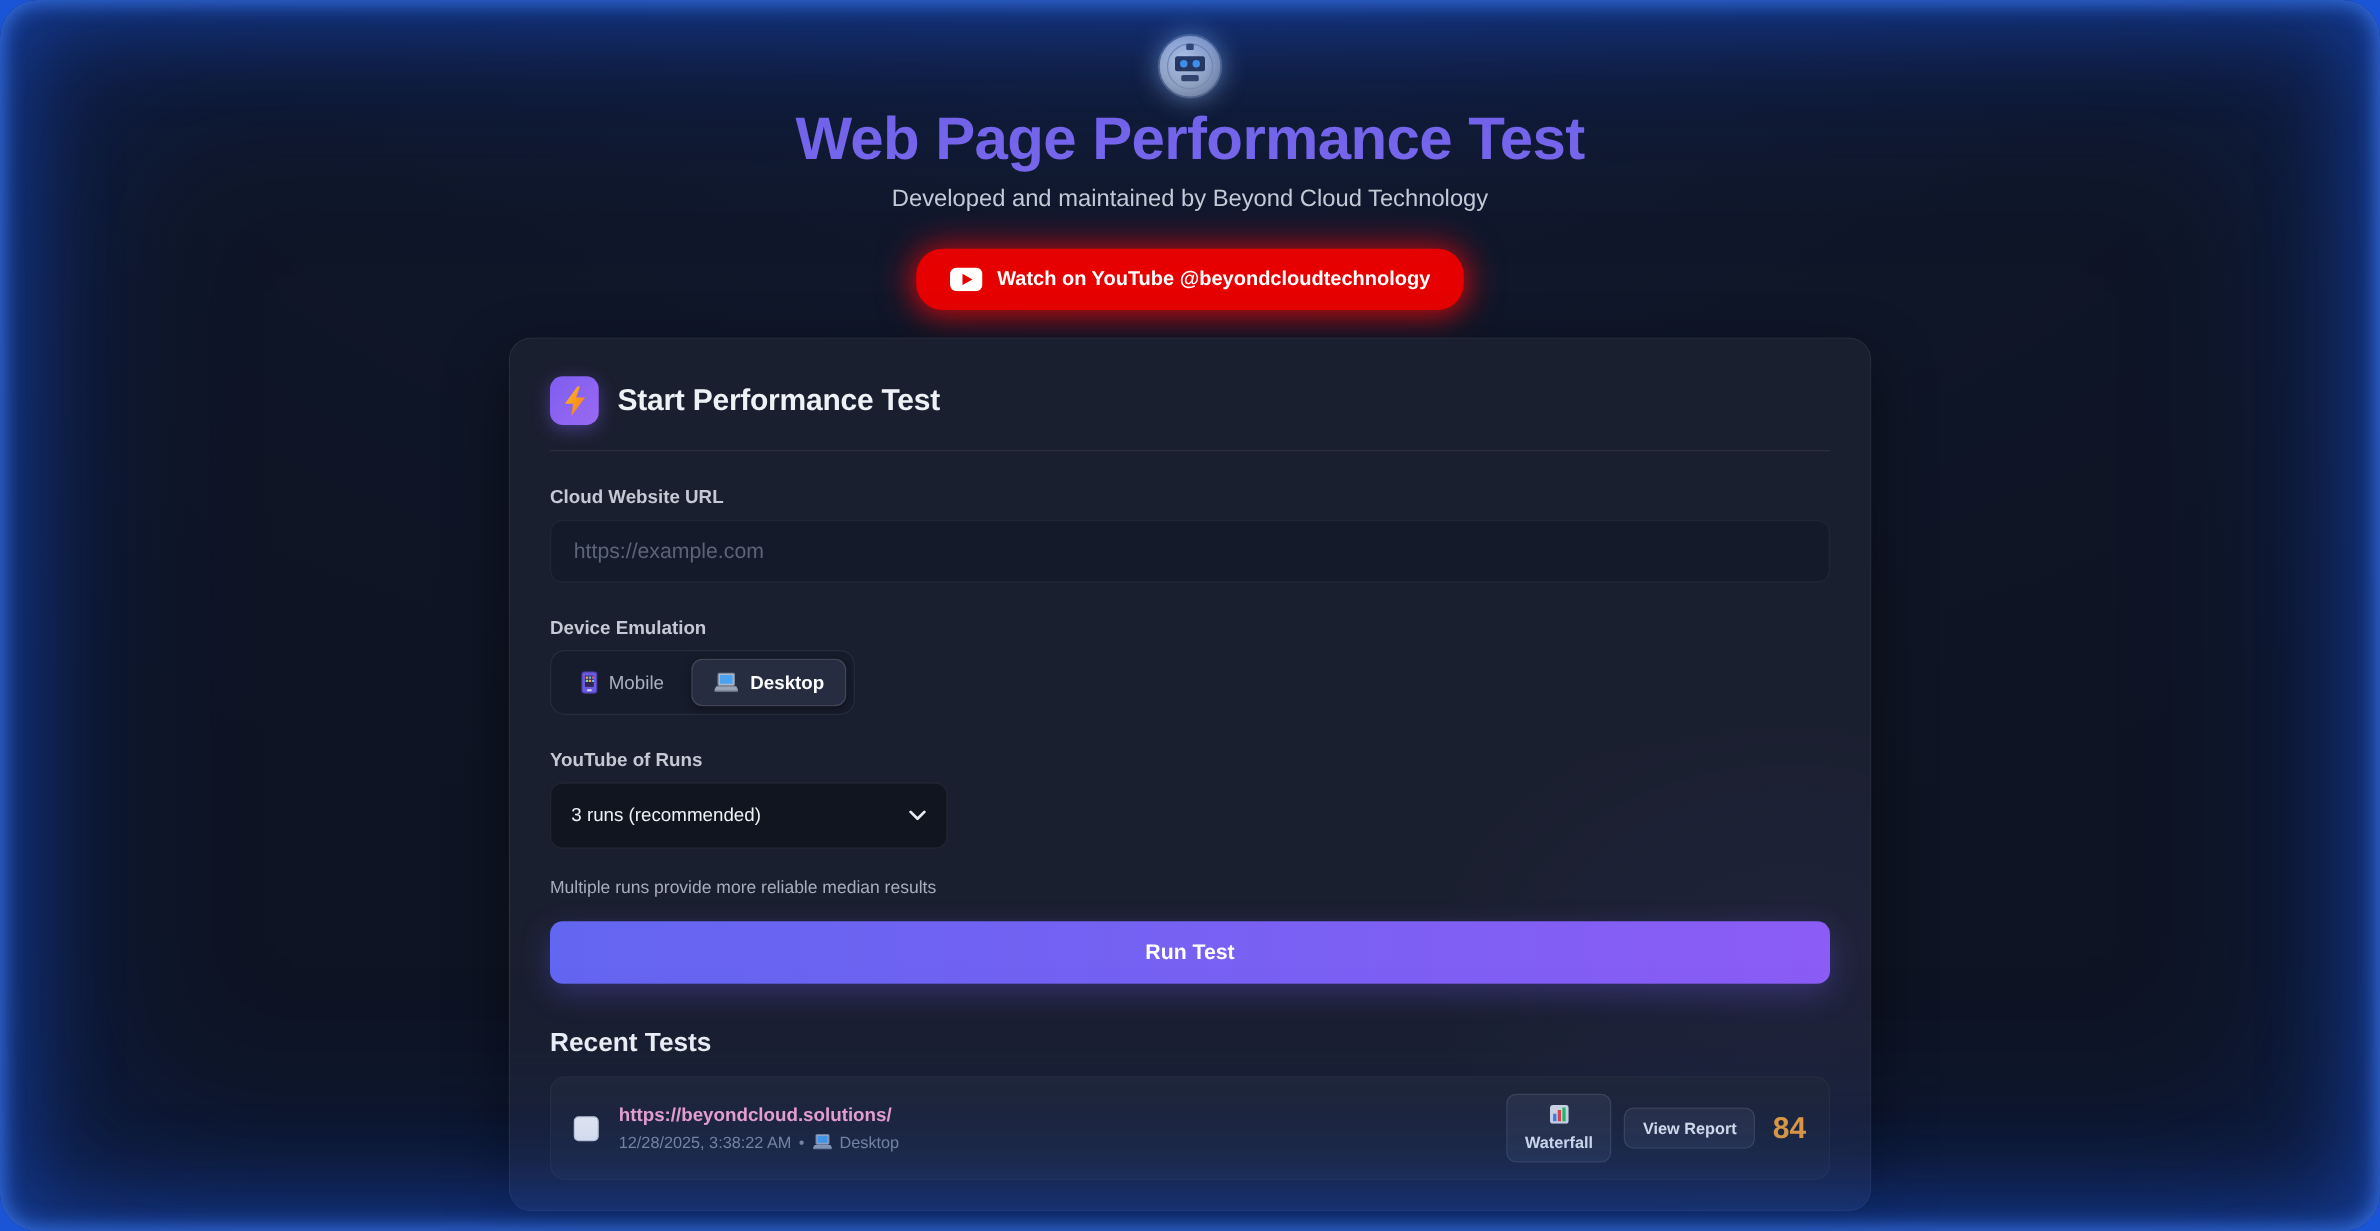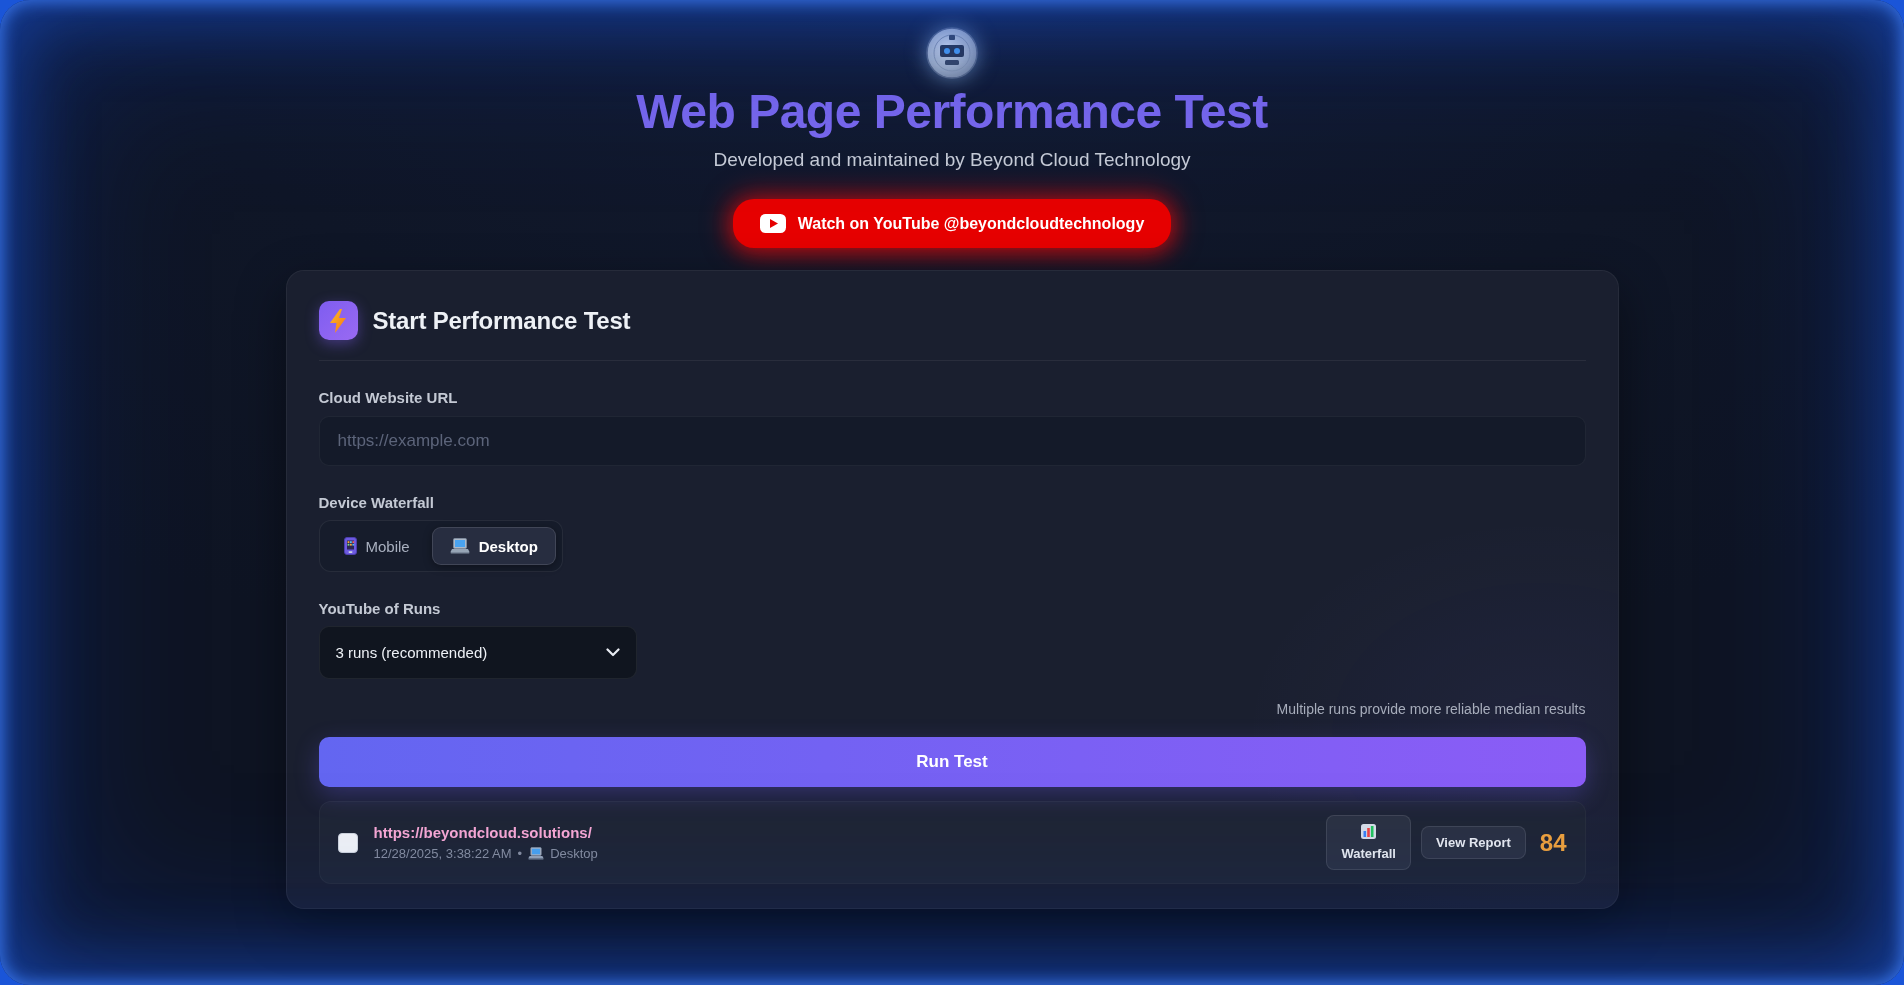--- a/index.html
+++ b/index.html
@@ -49,21 +49,21 @@
     background: #e60000; color: #ffffff;
     border: none; cursor: pointer;
     font-family: inherit; font-size: 16px; font-weight: 700;
     padding: 15px 27px; border-radius: 21px;
     box-shadow: 0 0 26px 5px rgba(235, 10, 10, 0.55), 0 4px 20px rgba(235, 10, 10, 0.45);
   }
 
   
   .card {
     margin-top: 22px;
-    width: 1333px;
+    width: 1090px;
     background:
       radial-gradient(420px 300px at 94% 72%, rgba(120, 105, 250, 0.06) 0%, rgba(120,105,250,0) 70%),
       #1a1f2f;
     border: 1px solid rgba(255, 255, 255, 0.055);
     border-radius: 18px;
     padding: 30px 32px 24px 32px;
     box-shadow: 0 18px 50px rgba(0, 0, 0, 0.45);
   }
   .card-header { display: flex; align-items: center; gap: 15px; }
   .bolt-tile {
@@ -114,21 +114,21 @@
   .select-box {
     margin-top: 9px;
     width: 318px; height: 53px;
     background: #10151f;
     border: 1px solid rgba(255, 255, 255, 0.07);
     border-radius: 10px;
     padding: 0 16px;
     display: flex; align-items: center; justify-content: space-between;
     font-size: 15px; color: #eef1f6; cursor: pointer;
   }
-  .help-text { margin-top: 22px; font-size: 14px; color: #a7adbb; text-align: right; }
+  .help-text { margin-top: 22px; font-size: 14px; color: #a7adbb; }
 
   .run-btn {
     margin-top: 20px; width: 100%; height: 50px;
     background: linear-gradient(90deg, #6366f1 0%, #8b5cf6 100%);
     border: none; border-radius: 10px; cursor: pointer;
     font-family: inherit; font-size: 17px; font-weight: 700; color: #ffffff;
     box-shadow: 0 8px 24px rgba(108, 92, 243, 0.30);
   }
 
   .recent-heading { margin-top: 36px; font-size: 21px; font-weight: 700; color: #eef1f6; }
@@ -216,21 +216,21 @@
           </svg>
         </div>
         <h2 class="card-heading">Start Performance Test</h2>
       </div>
 
       <hr class="divider">
 
       <label class="field-label">Cloud Website URL</label>
       <input class="url-input" type="text" placeholder="https://example.com" style="">
 
-      <label class="field-label">Device Waterfall</label>
+      <label class="field-label">Device Emulation</label>
       <div>
         <div class="toggle-group">
           <button class="toggle-btn">
             <span>
               <svg class="icon-svg" width="13" height="18" viewBox="0 0 13 18">
                 <rect x="0.5" y="0.5" width="12" height="17" rx="2.5" fill="#6d5ae0" stroke="#4c3fae"></rect>
                 <rect x="3" y="3.5" width="7" height="9" fill="#2d2753"></rect>
                 <rect x="3.6" y="4.2" width="1.8" height="1.8" fill="#f6a83c"></rect>
                 <rect x="6.0" y="4.2" width="1.8" height="1.8" fill="#59c1f0"></rect>
                 <rect x="8.4" y="4.2" width="1.8" height="1.8" fill="#f06060"></rect>
@@ -262,20 +262,21 @@
         <span>
           <svg class="icon-svg" width="14" height="9" viewBox="0 0 14 9">
             <polyline points="1.5,1.5 7,7 12.5,1.5" fill="none" stroke="#e8ebf2" stroke-width="2.2" stroke-linecap="round" stroke-linejoin="round"></polyline>
           </svg>
         </span>
       </div>
       <p class="help-text">Multiple runs provide more reliable median results</p>
 
       <button class="run-btn">Run Test</button>
 
+      <h3 class="recent-heading">Recent Tests</h3>
 
       <div class="test-row">
         <div class="checkbox"></div>
         <div class="test-info">
           <div class="test-url">https://beyondcloud.solutions/</div>
           <div class="test-meta">
             <span>12/28/2025, 3:38:22 AM</span>
             <span>•</span>
             <span>
               <svg class="icon-svg" width="16" height="13" viewBox="0 0 20 16">

